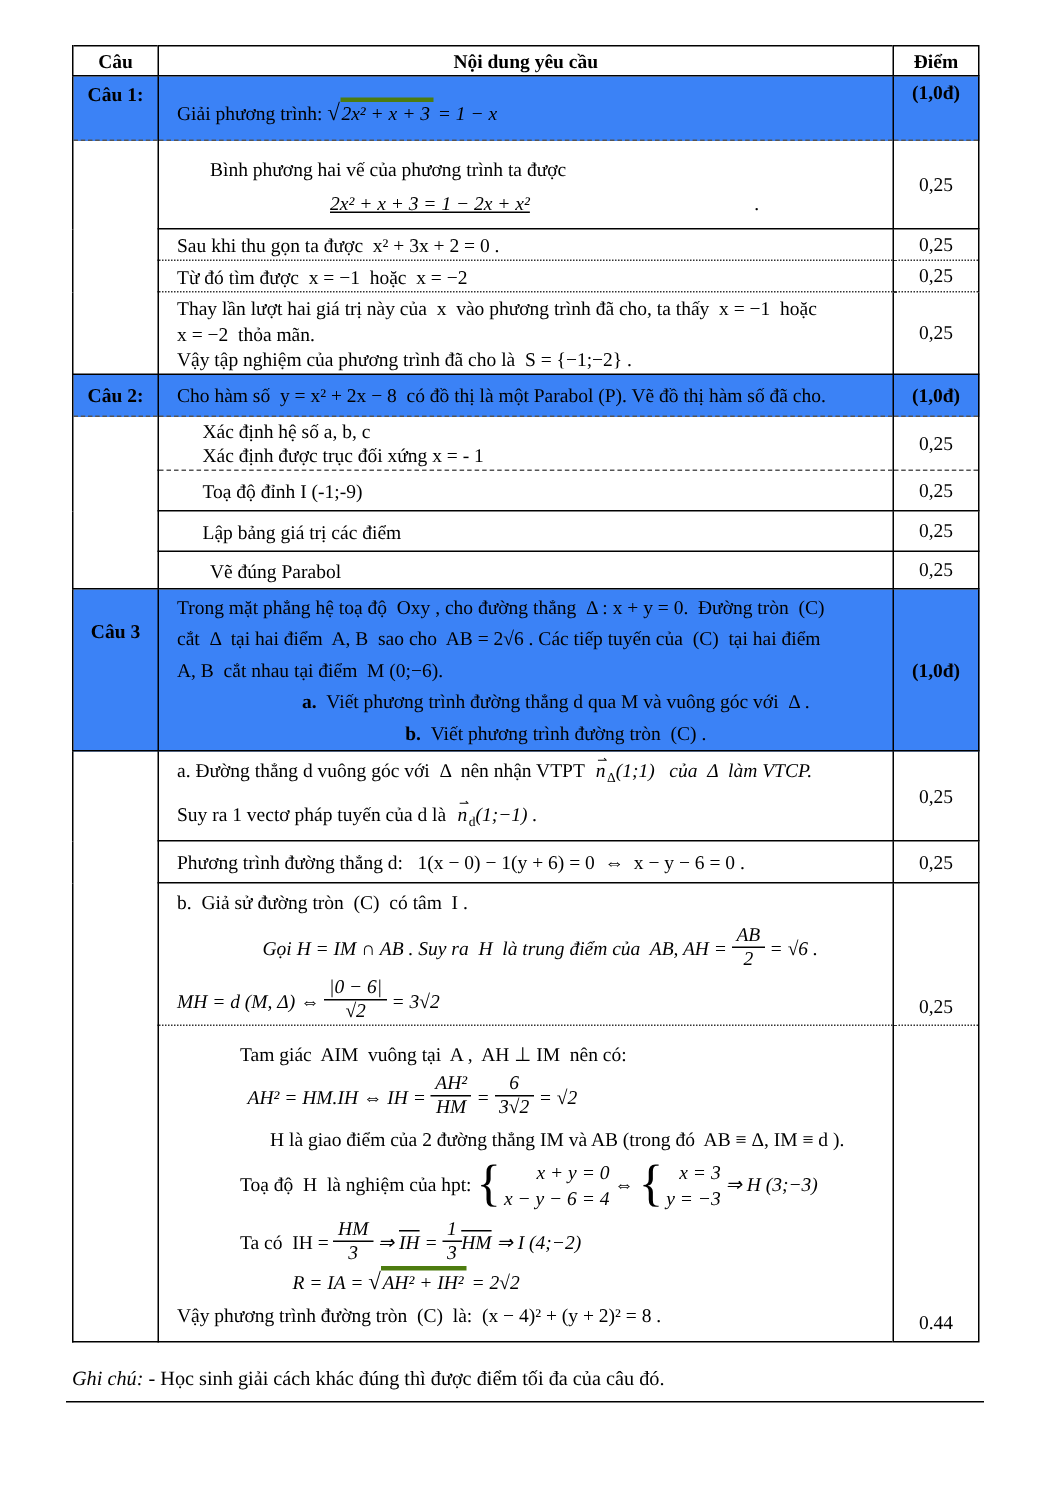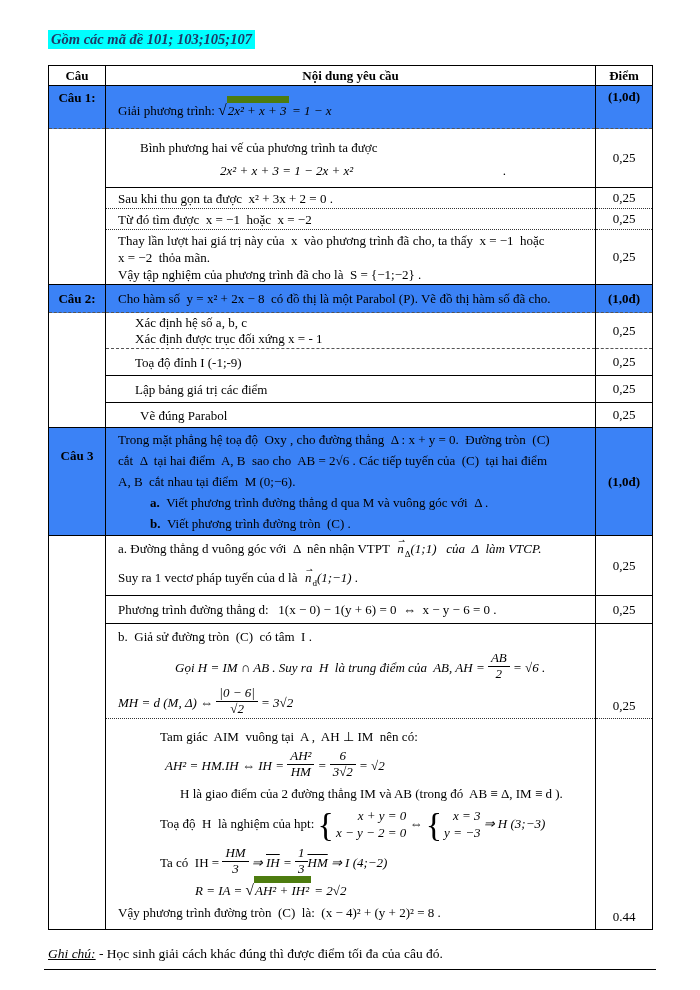--- a/index.html
+++ b/index.html
@@ -19,49 +19,48 @@
   .lbl{text-align:center;font-weight:bold;}
   .vtop{vertical-align:top;}
   .vbot{vertical-align:bottom;}
   .score{text-align:center;}
   .score.vtop{padding-top:3px;}
   .score.vbot{padding-bottom:4px;}
   .b{font-weight:bold;}
   .content{padding:1px 4px;}
   .line{white-space:pre-wrap;line-height:17px;}
   .m{font-style:italic;}
-  .i8{margin-left:8px;} .i25{margin-left:25px;} .i30{margin-left:30px;} .i40{margin-left:40px;}
+  .i8{margin-left:8px;} .i25{margin-left:25px;} .i30{margin-left:30px;} .i40{margin-left:40px;text-align:center;}
   .i50{margin-left:50px;} .i55{margin-left:55px;} .i65{margin-left:65px;} .i70{margin-left:70px;}
-  .i85{margin-left:85px;} .i110{margin-left:110px;}
+  .i85{margin-left:85px;} .i110{margin-left:110px;text-decoration:underline;}
   .lh20{line-height:20px;} .lh21{line-height:21px;} .lh24{line-height:24px;}
   .mt4{margin-top:4px;} .mt6{margin-top:6px;} .mt2{margin-top:2px;}
   .sqrt{display:inline-block;white-space:nowrap;}
   .sqrt::before{content:"√";font-size:1.18em;}
-  .sqrt .rad{border-top:7px solid #4d7c0f;padding:0 2px 0 1px;}
+  .sqrt .rad{border-top:3px solid #4d7c0f;padding:0 2px 0 1px;}
   .frac{display:inline-block;vertical-align:-40%;text-align:center;font-style:italic;line-height:1.15;}
   .frac .num{display:block;border-bottom:1px solid #000;padding:0 3px;font-style:italic;}
   .frac .den{display:block;padding:0 3px;}
   .sys{display:inline-flex;align-items:center;vertical-align:middle;}
   .sys::before{content:"{";font-size:34px;line-height:0.9;margin-right:2px;font-weight:400;}
   .sys .ln{display:block;line-height:1.3;font-style:italic;white-space:pre;text-align:right;}
   .vec{position:relative;display:inline-block;font-style:italic;padding:0 1px;}
   .vec::after{content:"⇀";position:absolute;left:2px;top:-7px;font-size:8px;font-style:normal;}
   sub{font-size:9px;}
   .dot-right{float:right;margin-right:85px;}
   .footnote{margin-top:16px;font-size:13.5px;}
-  .footnote .gl{font-style:italic;text-decoration:underline;}
+  .footnote .gl{font-style:italic;}
   .footline{border-top:1px solid #000;margin-top:7px;width:612px;margin-left:-4px;}
   .pagenum{text-align:right;margin-top:4px;font-size:13.5px;width:612px;margin-left:-4px;}
 </style>
 </head>
 <body>
 
 <div class="page">
 
-  <div class="hl">Gồm các mã đề 101; 103;105;107</div>
 
   <table>
     <colgroup>
         <col style="width:57px">
         <col style="width:490px">
         <col style="width:57px">
       </colgroup>
 
     <tbody>
         <tr class="bs">
@@ -177,21 +176,21 @@
         <div class="line i8 mt4"><span class="m">MH = d (M, Δ) ⇔ </span><span class="frac"><span class="num">|0 − 6|</span><span class="den">√2</span></span><span class="m"> = 3√2</span></div>
       </td>
       <td class="score vbot">0,25</td>
     </tr>
 
     <tr>
       <td class="content" style="height:208px">
         <div class="line i50 lh20 mt2">Tam giác  AIM  vuông tại  A ,  AH ⊥ IM  nên có:</div>
         <div class="line i55 mt2"><span class="m">AH² = HM.IH ⇔ IH = </span><span class="frac"><span class="num">AH²</span><span class="den">HM</span></span><span class="m"> = </span><span class="frac"><span class="num">6</span><span class="den">3√2</span></span><span class="m"> = √2</span></div>
         <div class="line i70 lh20 mt4">H là giao điểm của 2 đường thẳng IM và AB (trong đó  AB ≡ Δ, IM ≡ d ).</div>
-        <div class="line i50 mt4"><span>Toạ độ  H  là nghiệm của hpt: </span><span class="sys"><span><span class="ln">x + y = 0</span><span class="ln">x − y − 2 = 0</span></span></span><span class="m"> ⇔ </span><span class="sys"><span><span class="ln">x = 3</span><span class="ln">y = −3</span></span></span><span class="m"> ⇒ H (3;−3)</span></div>
+        <div class="line i50 mt4"><span>Toạ độ  H  là nghiệm của hpt: </span><span class="sys"><span><span class="ln">x + y = 0</span><span class="ln">x − y − 6 = 4</span></span></span><span class="m"> ⇔ </span><span class="sys"><span><span class="ln">x = 3</span><span class="ln">y = −3</span></span></span><span class="m"> ⇒ H (3;−3)</span></div>
         <div class="line i50 mt4"><span>Ta có  IH = </span><span class="frac"><span class="num">HM</span><span class="den">3</span></span><span class="m"> ⇒ </span><span class="ovl m" style="text-decoration:overline">IH</span><span class="m"> = </span><span class="frac"><span class="num">1</span><span class="den">3</span></span><span class="ovl m" style="text-decoration:overline">HM</span><span class="m"> ⇒ I (4;−2)</span></div>
         <div class="line i85 mt4"><span class="m">R = IA = </span><span class="sqrt"><span class="rad m">AH² + IH²</span></span><span class="m"> = 2√2</span></div>
         <div class="line i8 lh20 mt4">Vậy phương trình đường tròn  (C)  là:  (x − 4)² + (y + 2)² = 8 .</div>
       </td>
       <td class="score vbot">0.44</td>
     </tr>
   </tbody>
     </table>
 
   <div class="footnote"><span class="gl">Ghi chú:</span><span> - Học sinh giải cách khác đúng thì được điểm tối đa của câu đó.</span></div>

